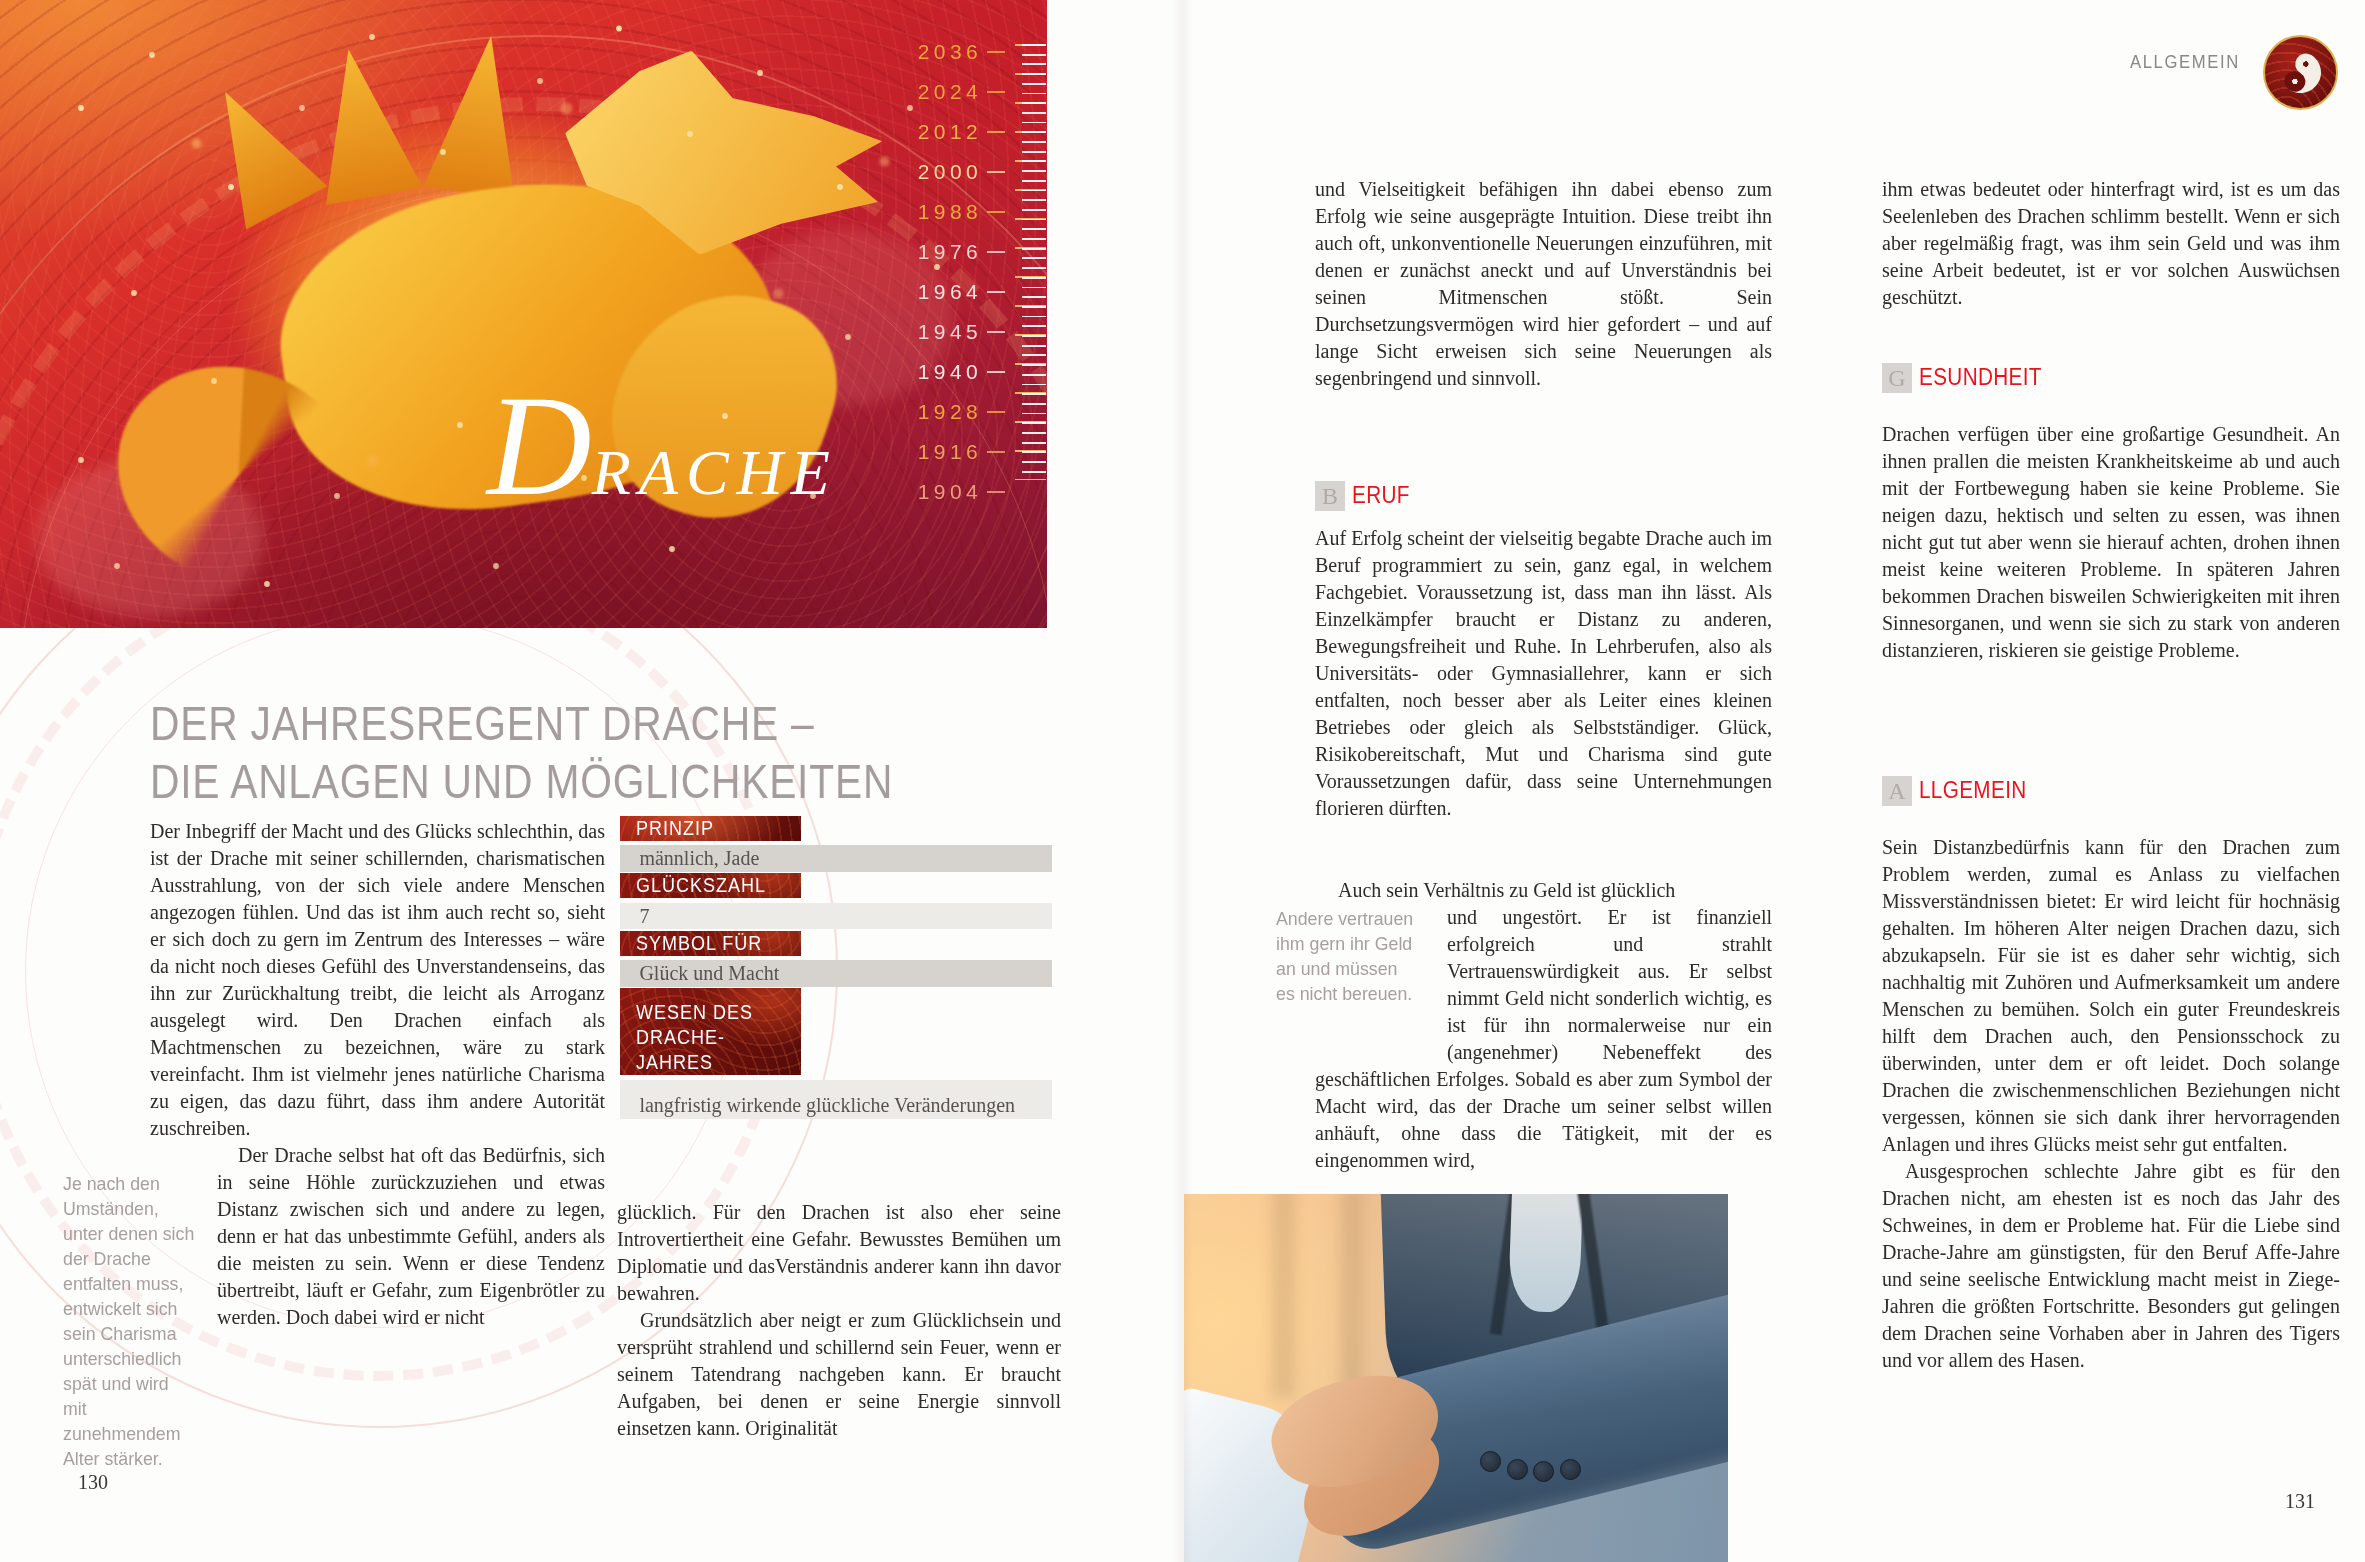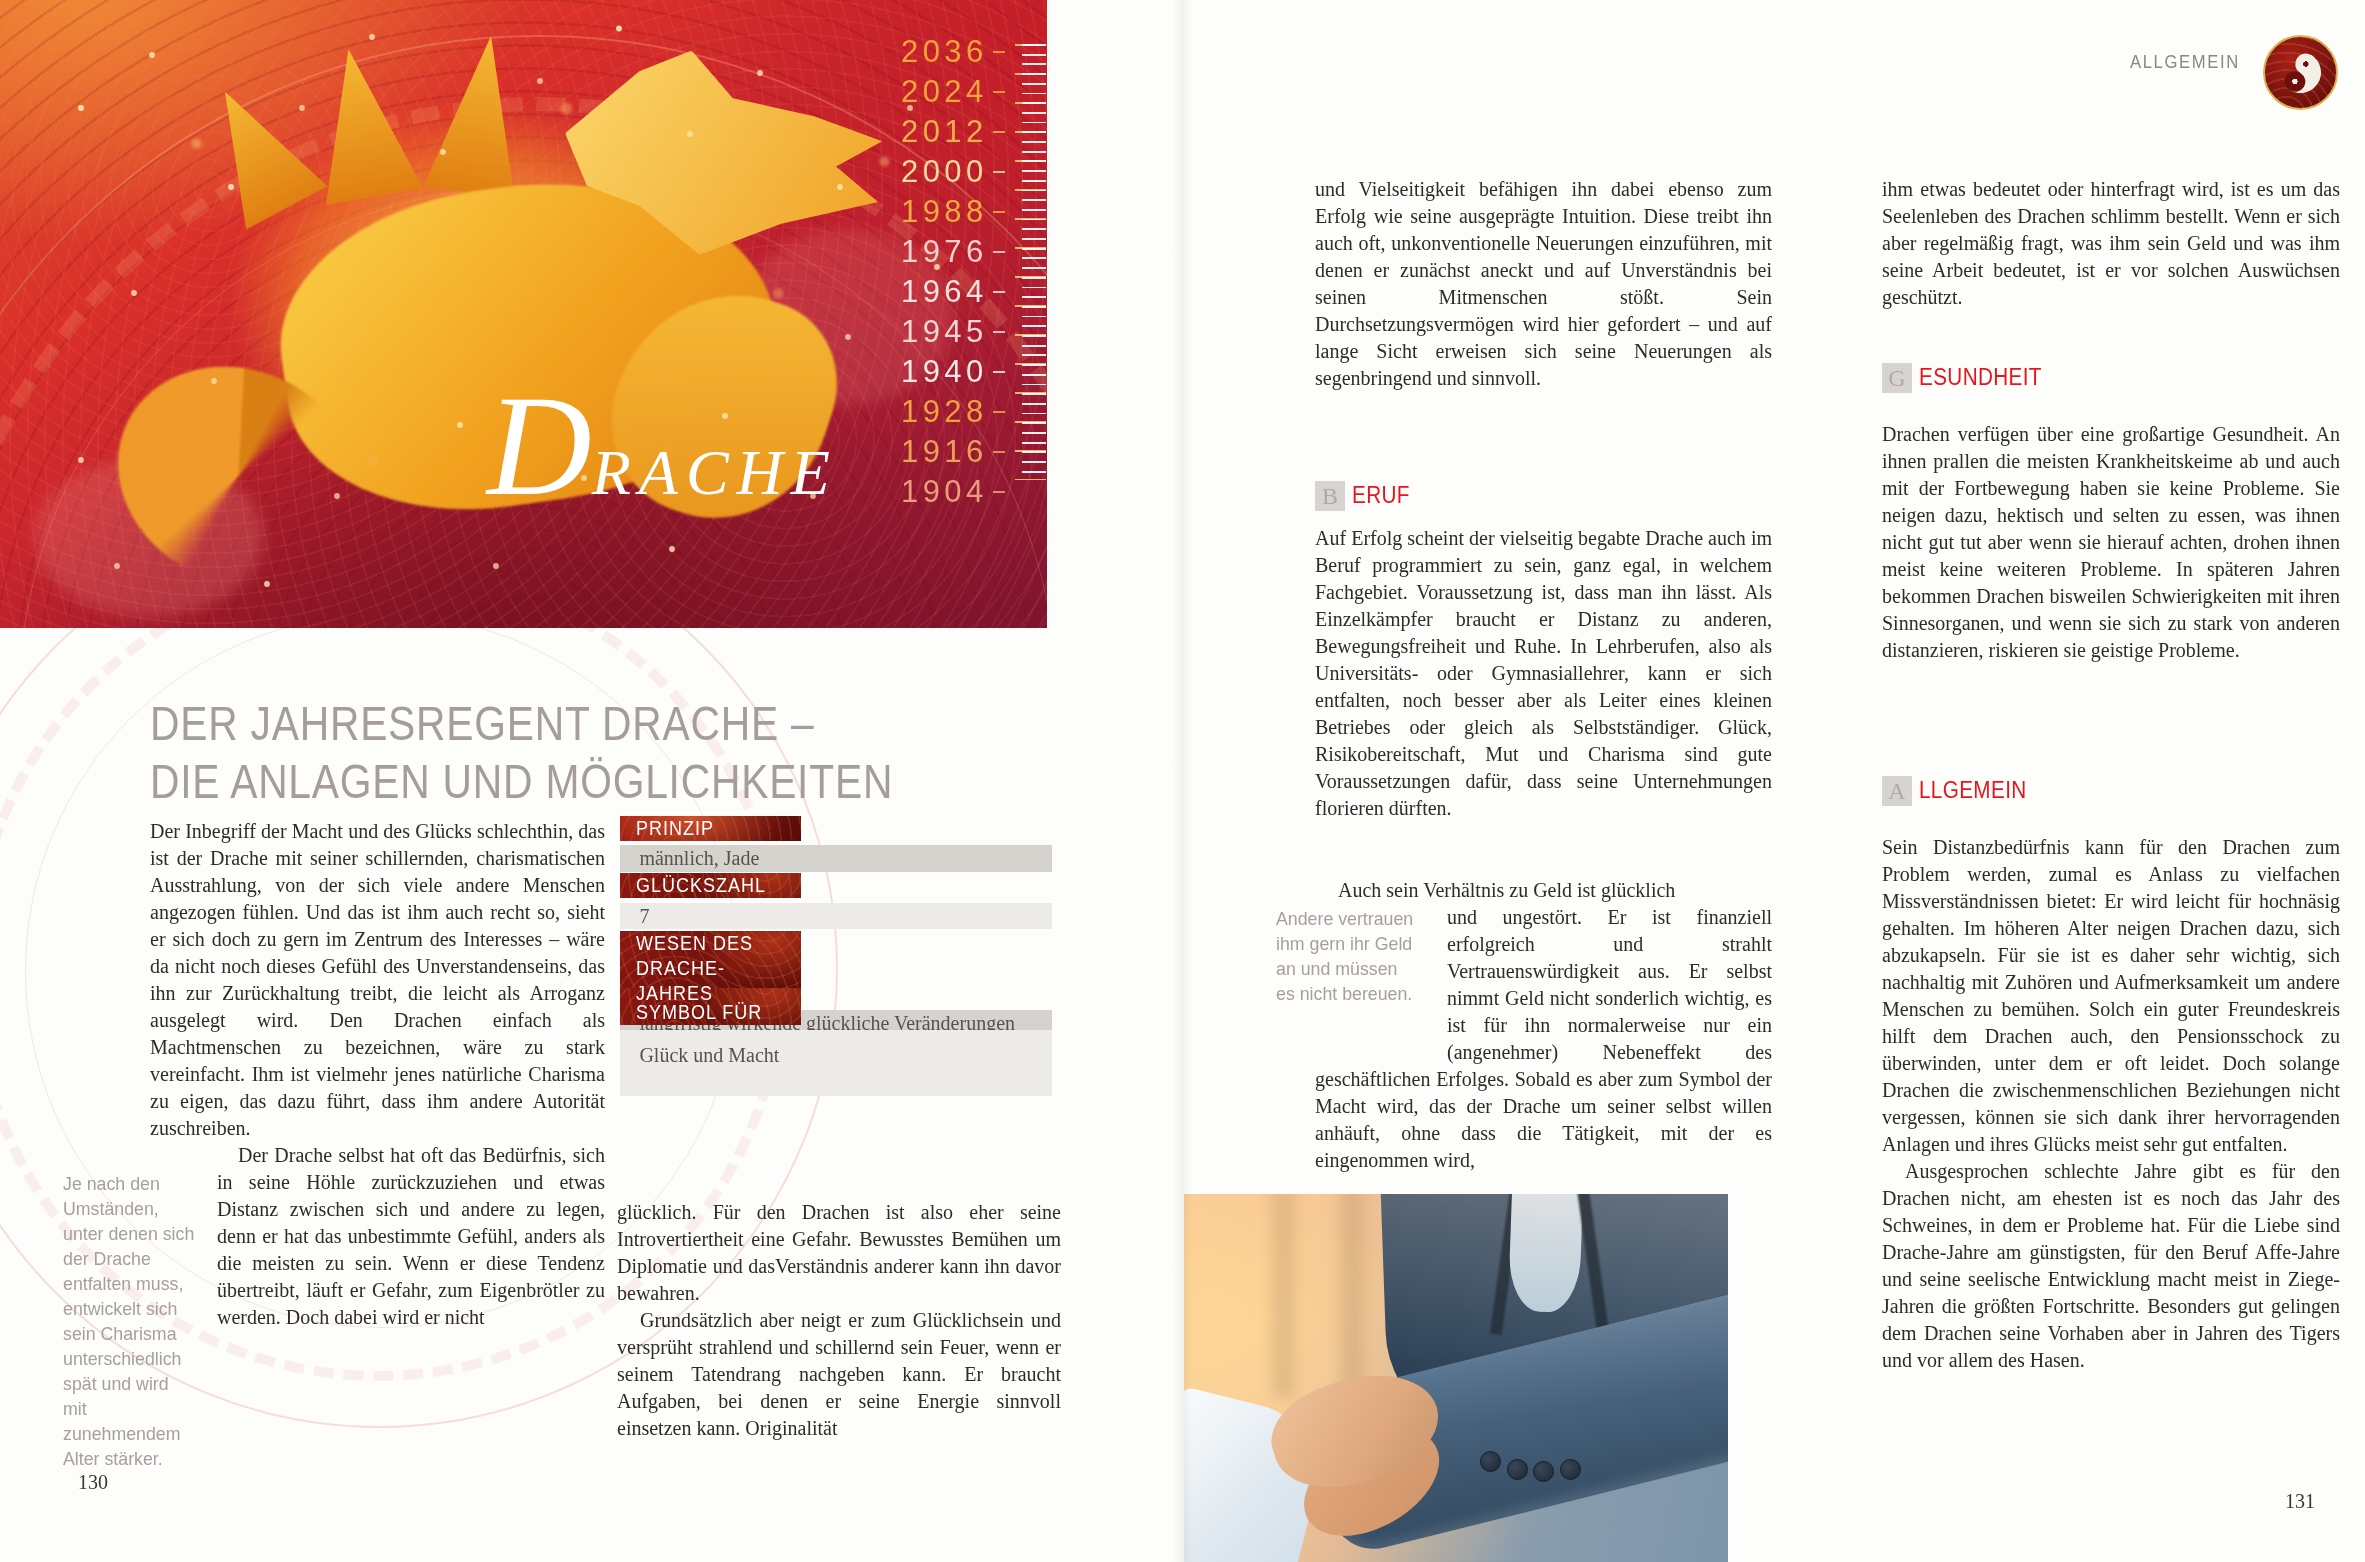--- a/index.html
+++ b/index.html
@@ -57,21 +57,21 @@
       723px 414px 0 0.9px rgba(255,235,180,.8),846px 335px 0 0.9px rgba(255,235,180,.7),935px 265px 0 0.9px rgba(255,235,180,.8),
       115px 564px 0 0.9px rgba(255,235,180,.7),265px 582px 0 0.9px rgba(255,235,180,.8),494px 564px 0 0.9px rgba(255,235,180,.7),
       670px 547px 0 0.9px rgba(255,235,180,.8),811px 494px 0 0.9px rgba(255,235,180,.7);}
   .sparkB{left:0;top:0;width:5.3px;height:5.3px;border-radius:50%;filter:blur(1.8px);background:transparent;
     box-shadow:194px 141px 1.8px 2.6px rgba(255,210,120,.45),564px 106px 1.8px 3.5px rgba(255,200,110,.4),
       776px 291px 1.8px 2.6px rgba(255,190,110,.4),370px 458px 1.8px 3.5px rgba(255,180,100,.35),882px 159px 1.8px 2.6px rgba(255,210,130,.4);}
 
   
   .years{left:901px;top:32px;width:104px;}
   .year{display:flex;justify-content:flex-end;align-items:center;height:40px;
-        font-family:"Liberation Sans", sans-serif;font-size:31px;letter-spacing:4.4px;}
+        font-family:"Liberation Sans", sans-serif;font-size:21px;letter-spacing:4.4px;}
   .year .dash{display:inline-block;width:17.6px;height:2.6px;margin-left:5.3px;opacity:.85;}
   .ruler{left:1022px;top:44px;width:24px;height:436px;
          background:repeating-linear-gradient(to bottom, rgba(255,255,255,.92) 0 1.8px, transparent 1.8px 9.7px);}
   .ruler-long{left:1015px;top:44px;width:31px;height:436px;
          background:repeating-linear-gradient(to bottom, rgba(242,198,110,.9) 0 1.8px, transparent 1.8px 29px);}
 
   
   .book-title{left:487px;top:373px;color:#fff;white-space:nowrap;font-style:italic;}
   .book-title .ti{font-size:145px;line-height:1;}
   .book-title .tr{font-size:64px;letter-spacing:8px;}
@@ -300,33 +300,33 @@
         <div class="spec-label" data-name="table-row-label">
           <span class="cond">GLÜCKSZAHL</span>
         </div>
         <div class="spec-value" data-name="table-row-value">
           <span>7</span>
         </div>
       </div>
 
       <div class="spec-row" data-name="table-row">
         <div class="spec-label" data-name="table-row-label">
+          <span class="cond">SYMBOL FÜR</span>
+        </div>
+        <div class="spec-value" data-name="table-row-value">
+          <span>Glück und Macht</span>
+        </div>
+      </div>
+
+      <div class="spec-row" data-name="table-row">
+        <div class="spec-label" data-name="table-row-label">
           <span class="cond">WESEN DES DRACHE-JAHRES</span>
         </div>
         <div class="spec-value" data-name="table-row-value">
           <span>langfristig wirkende glückliche Veränderungen</span>
-        </div>
-      </div>
-
-      <div class="spec-row" data-name="table-row">
-        <div class="spec-label" data-name="table-row-label">
-          <span class="cond">SYMBOL FÜR</span>
-        </div>
-        <div class="spec-value" data-name="table-row-value">
-          <span>Glück und Macht</span>
         </div>
       </div>
     </div>
 
   <div class="col2b abs" data-name="left-column-2">
     <p class="body" data-name="body-paragraph">glücklich. Für den Drachen ist also eher seine Introvertiertheit eine Gefahr. Bewusstes Bemühen um Diplomatie und dasVerständnis anderer kann ihn davor bewahren.</p>
     <p class="body indent" data-name="body-paragraph">Grundsätzlich aber neigt er zum Glücklichsein und versprüht strahlend und schillernd sein Feuer, wenn er seinem Tatendrang nachgeben kann. Er braucht Aufgaben, bei denen er seine Energie sinnvoll einsetzen kann. Originalität</p>
   </div>
 
   <div class="page-num pn-left abs" data-name="page-number-left">130</div>

